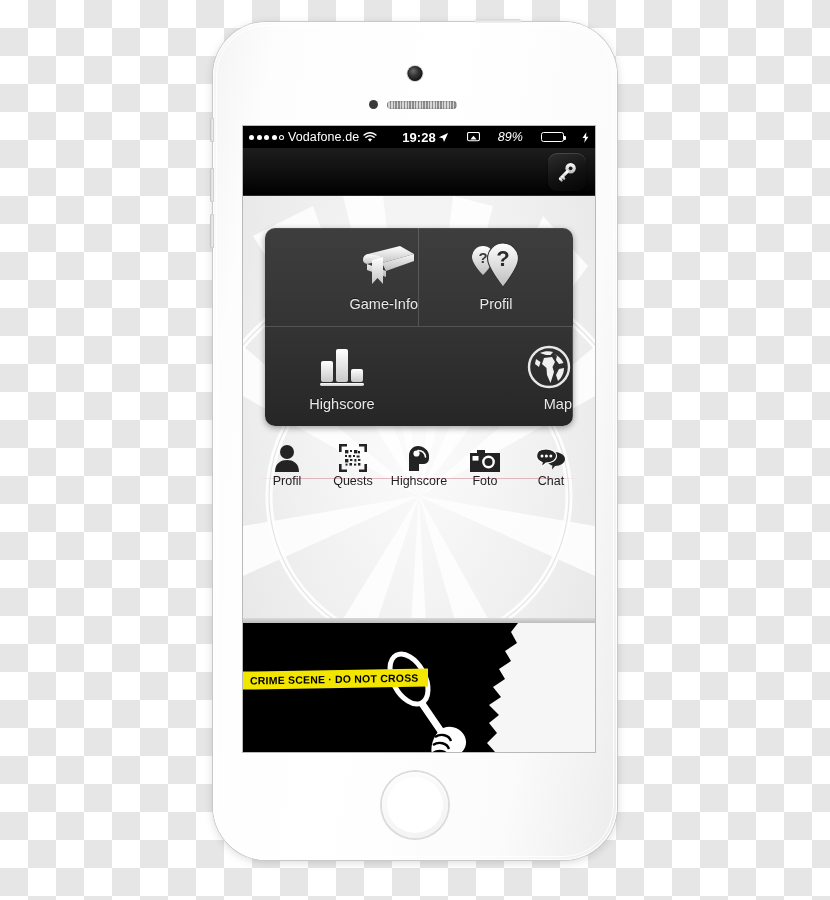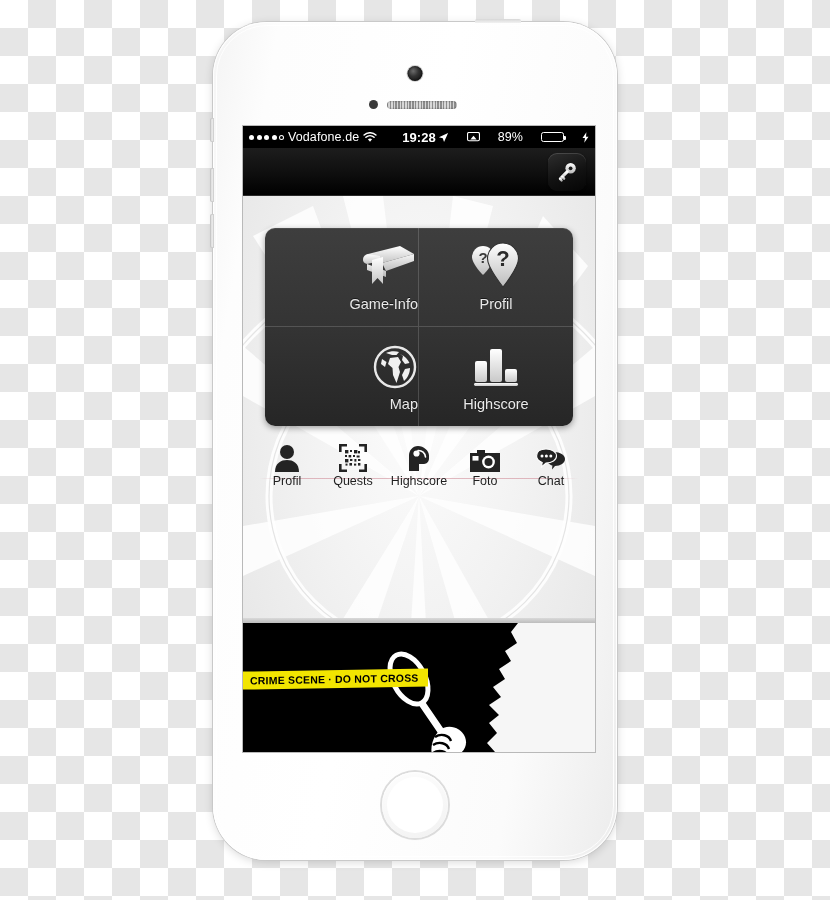--- a/index.html
+++ b/index.html
@@ -96,21 +96,21 @@
 
   
   #status-bar{
     height:22px; background:#000;
     display:flex; align-items:center;
     padding:0 6px;
     color:#fff; font-size:12.5px;
     letter-spacing:.1px;
   }
   .sb-left{ display:flex; align-items:center; gap:4px; }
-  .sb-right{ display:flex; align-items:center; gap:18px; margin-left:auto; }
+  .sb-right{ display:flex; align-items:center; gap:18px; margin-left:auto;font-style:italic; }
   .sb-center{ position:absolute; left:0; right:0; text-align:center;
     font-size:13px; font-weight:bold; pointer-events:none; }
   #signal-dots{ letter-spacing:.6px; font-size:9px; display:flex; gap:2.5px; align-items:center; }
   .dot{ width:5px; height:5px; border-radius:50%; background:#fff; display:inline-block; }
   .dot.hollow{ background:transparent; box-shadow:inset 0 0 0 1px #fff; }
   #carrier-name{ font-size:12.5px; }
   .status-row{ position:relative; width:100%; display:flex; align-items:center; }
 
   #battery-shell{
     width:23px; height:10px; border:1px solid #fff; border-radius:2.5px;
@@ -344,50 +344,50 @@
               </defs>
               <path d="M16 4 A11 11 0 0 1 27 15 C27 22 16 33 16 33 C16 33 5 22 5 15 A11 11 0 0 1 16 4 Z" fill="url(#pg)"></path>
               <text x="16" y="21" font-family="'Liberation Sans',sans-serif" font-size="15" font-weight="bold" fill="#3a3a3a" text-anchor="middle">?</text>
               <path d="M36 1 A15.5 15.5 0 0 1 51.5 16.5 C51.5 26 36 45 36 45 C36 45 20.5 26 20.5 16.5 A15.5 15.5 0 0 1 36 1 Z" fill="url(#pg)" stroke="#2f2f2f" stroke-width="1.1"></path>
               <text x="36" y="24" font-family="'Liberation Sans',sans-serif" font-size="22" font-weight="bold" fill="#2b2b2b" text-anchor="middle">?</text>
             </svg>
           </span>
           <span class="tile-label">Profil</span>
         </div>
 
-        <div class="grid-tile border-r">
-          <span class="tile-icon">
-            <svg width="46" height="46" viewBox="0 0 46 46">
-              <circle cx="23" cy="23" r="20" fill="none" stroke="#e8e8e8" stroke-width="2.4"></circle>
-              <path d="M14 9 C18 7 23 6.5 27 8 L24.5 11 L20 11 Z" fill="#f0f0f0"></path>
-              <path d="M28 10 C33 12 36 15.5 37.5 19 L33 20 L30 16 L31 12 Z" fill="#f0f0f0"></path>
-              <path d="M18 14 L26 13 L29 18 L26.5 23 L28 28 L24.5 39 L21 31 L20.5 24 L16 20 Z" fill="#f0f0f0"></path>
-              <path d="M33 25 L38 24 C38 29 35.5 34 32 37 L30 31 Z" fill="#f0f0f0"></path>
-              <path d="M10 15 L14.5 18 L13 23 L9 20 Z" fill="#f0f0f0"></path>
-            </svg>
-          </span>
-          <span class="tile-label">Map</span>
-        </div>
-
         <div class="grid-tile">
           <span class="tile-icon">
             <svg width="52" height="46" viewBox="0 0 52 46">
               <defs>
                 <linearGradient id="bcg" x1="0" y1="0" x2="0" y2="1">
                   <stop offset="0" stop-color="#ffffff"></stop>
                     <stop offset="1" stop-color="#c9c9c9"></stop>
                 </linearGradient>
               </defs>
               <rect x="5" y="17" width="12" height="21" rx="2" fill="url(#bcg)"></rect>
               <rect x="20" y="5" width="12" height="33" rx="2" fill="url(#bcg)"></rect>
               <rect x="35" y="25" width="12" height="13" rx="2" fill="url(#bcg)"></rect>
               <rect x="4" y="39" width="44" height="3" rx="1.4" fill="url(#bcg)"></rect>
             </svg>
           </span>
           <span class="tile-label">Highscore</span>
+        </div>
+
+        <div class="grid-tile border-r">
+          <span class="tile-icon">
+            <svg width="46" height="46" viewBox="0 0 46 46">
+              <circle cx="23" cy="23" r="20" fill="none" stroke="#e8e8e8" stroke-width="2.4"></circle>
+              <path d="M14 9 C18 7 23 6.5 27 8 L24.5 11 L20 11 Z" fill="#f0f0f0"></path>
+              <path d="M28 10 C33 12 36 15.5 37.5 19 L33 20 L30 16 L31 12 Z" fill="#f0f0f0"></path>
+              <path d="M18 14 L26 13 L29 18 L26.5 23 L28 28 L24.5 39 L21 31 L20.5 24 L16 20 Z" fill="#f0f0f0"></path>
+              <path d="M33 25 L38 24 C38 29 35.5 34 32 37 L30 31 Z" fill="#f0f0f0"></path>
+              <path d="M10 15 L14.5 18 L13 23 L9 20 Z" fill="#f0f0f0"></path>
+            </svg>
+          </span>
+          <span class="tile-label">Map</span>
         </div>
       </div>
 
       <div id="row-line"></div>
 
       <div id="icon-row">
 
         <div class="row-item">
           <span class="row-icon">
             <svg width="26" height="28" viewBox="0 0 26 28">

